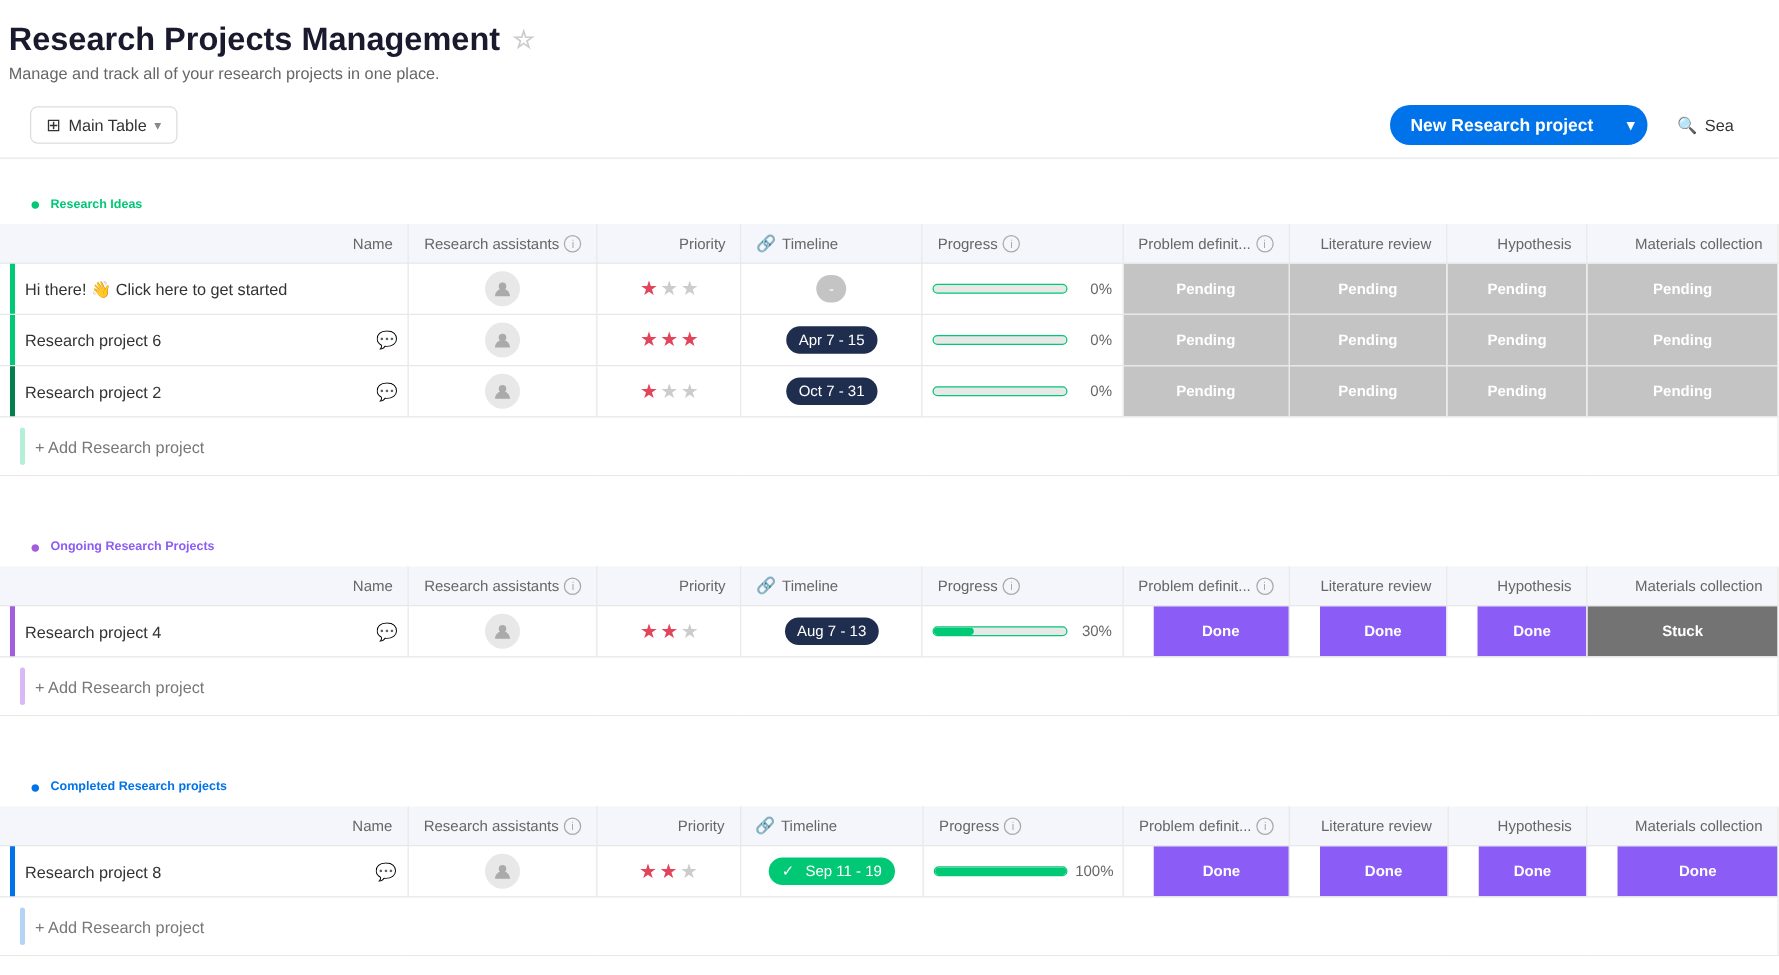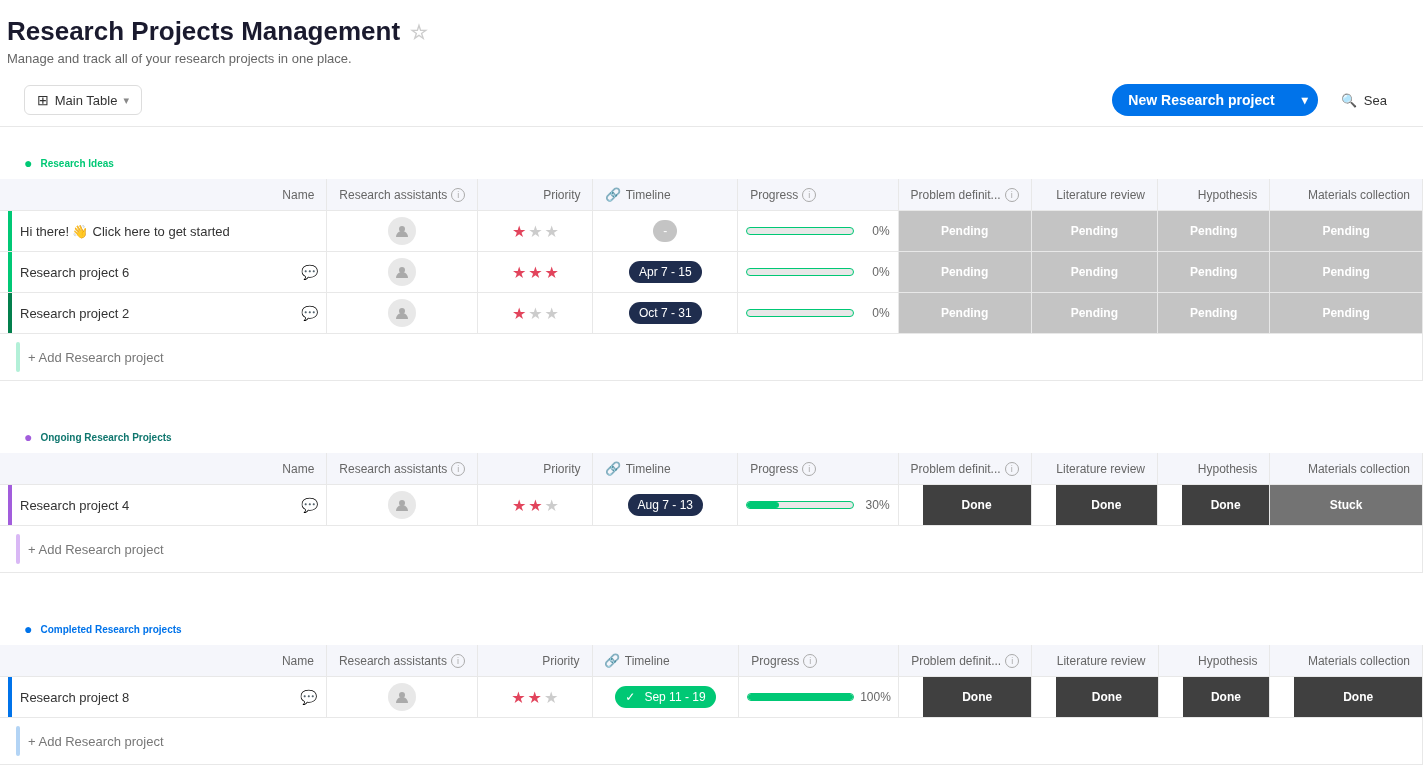--- a/index.html
+++ b/index.html
@@ -19,21 +19,21 @@
     .new-project-btn-label { padding: 8px 16px; }
     .new-project-btn-divider { width: 1px; background: rgba(255,255,255,0.4); height: 100%; align-self: stretch; }
     .new-project-btn-arrow { padding: 8px 10px; font-size: 12px; }
     .search-btn { display: flex; align-items: center; gap: 6px; padding: 6px 12px; border: none; background: none; cursor: pointer; font-size: 13px; color: #333; }
 
     .section { margin: 20px 0; }
     .section-header { display: flex; align-items: center; gap: 8px; padding: 8px 24px; }
     .section-toggle { font-size: 14px; cursor: pointer; }
     .section-title { font-size: 10px; font-weight: 600; cursor: pointer; }
     .section-title.green { color: #00c875; }
-    .section-title.purple { color: #0f766e; }
+    .section-title.purple { color: #8b5cf6; }
     .section-title.blue { color: #0073ea; }
 
     .table-wrapper { overflow-x: auto; }
     .table { width: 100%; border-collapse: collapse; min-width: 1400px; }
     .table th { background: #f5f6fb; font-size: 12px; color: #666; font-weight: 500; padding: 8px 12px; text-align: right; border-bottom: 1px solid #e8e8e8; border-right: 1px solid #e8e8e8; white-space: nowrap; }
     .table td { padding: 0; border-bottom: 1px solid #e8e8e8; border-right: 1px solid #e8e8e8; vertical-align: middle; height: 40px; }
 
     .col-name { width: 340px; min-width: 280px; }
     .col-assistants { width: 140px; }
     .col-priority { width: 130px; }
@@ -66,21 +66,21 @@
     .timeline-badge.empty-badge { background: #c4c4c4; color: #fff; }
     .timeline-cell { text-align: center; }
 
     .progress-cell { display: flex; align-items: center; gap: 6px; padding: 0 8px; }
     .progress-bar-outer { flex: 1; height: 8px; background: #e8e8e8; border-radius: 4px; overflow: hidden; border: 1.5px solid #00c875; }
     .progress-bar-inner { height: 100%; background: #00c875; border-radius: 4px; }
     .progress-text { font-size: 12px; color: #666; width: 30px; text-align: right; }
 
     .status-badge { display: flex; align-items: center; justify-content: center; height: 40px; font-size: 12px; font-weight: 600; color: white; cursor: pointer; }
     .status-badge.pending { background: #c4c4c4; color: #fff; }
-    .status-badge.done { background: #404040; margin-left: 24px; }
+    .status-badge.done { background: #8b5cf6; margin-left: 24px; }
     .status-badge.stuck { background: #737373; }
 
     .add-row td { padding: 0; }
     .add-row-cell { display: flex; align-items: center; gap: 8px; padding: 8px 16px; color: #777; cursor: pointer; font-size: 13px; }
     .add-bar { width: 4px; height: 30px; background: #e8e8e8; flex-shrink: 0; border-radius: 2px; }
     .add-bar.green { background: #b3f0d8; }
     .add-bar.purple { background: #d9b8f5; }
     .add-bar.blue { background: #b3d4f5; }
 
     .th-with-icon { display: flex; align-items: center; gap: 4px; }

